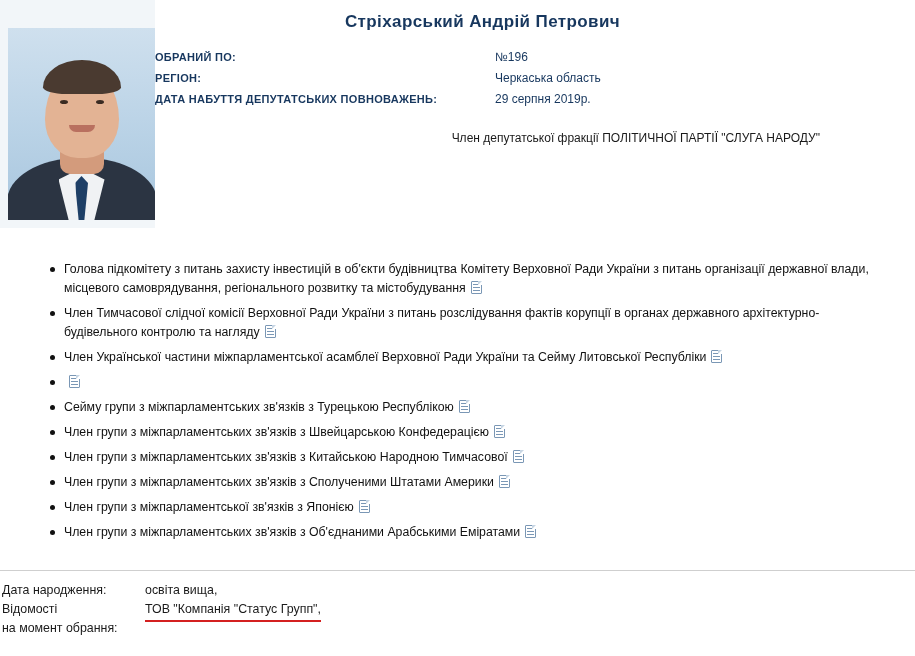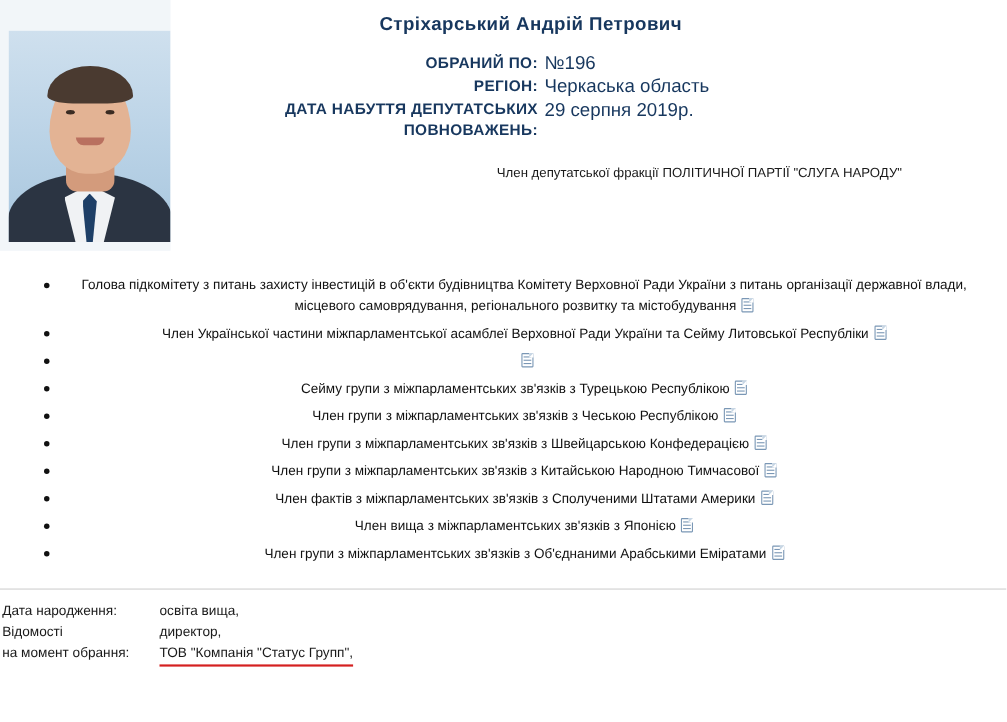--- a/index.html
+++ b/index.html
@@ -129,47 +129,46 @@
     margin-bottom: 16px;
   }
   .meta-row {
     display: flex;
     font-size: 11.5px;
     line-height: 19px;
     margin-bottom: 2px;
   }
   .meta-label {
     width: 340px;
-    text-align: right;
+    text-align: left;
     padding-right: 6px;
     color: #17375e;
     font-weight: bold;
     letter-spacing: 0.3px;
-    font-size: 14px;
+    font-size: 11px;
     text-transform: uppercase;
   }
-  .meta-value { color: #17375e; font-size: 17px; }
+  .meta-value { color: #17375e; font-size: 12px; }
   .faction {
     text-align: right;
     padding-right: 95px;
     margin-top: 22px;
     font-size: 12px;
     color: #1a1a1a;
   }
 
   
   .list-block {
     margin: 12px 0 0 0;
     padding: 8px 14px 10px 24px;
   }
   ul.duties {
-    margin: 2px;
+    margin: 12px;
     padding-left: 14px;
     list-style: none;
-    text-align: center;
   }
   ul.duties li {
     position: relative;
     font-size: 12.3px;
     line-height: 19px;
     padding-left: 14px;
     margin-bottom: 6px;
     color: #111;
   }
   ul.duties li:before {
@@ -267,41 +266,40 @@
         <div class="meta-value">29 серпня 2019р.</div>
       </div>
 
       <div class="faction">Член депутатської фракції ПОЛІТИЧНОЇ ПАРТІЇ "СЛУГА НАРОДУ"</div>
     </div>
   </div>
 
   <div class="list-block">
     <ul class="duties">
       <li><span>Голова підкомітету з питань захисту інвестицій в об'єкти будівництва Комітету Верховної Ради України з питань організації державної влади, місцевого самоврядування, регіонального розвитку та містобудування</span><span class="doc-icon"></span></li>
+      <li><span>Член Тимчасової слідчої комісії Верховної Ради України з питань розслідування фактів корупції в органах державного архітектурно-будівельного контролю та нагляду</span><span class="doc-icon"></span></li>
       <li><span>Член Української частини міжпарламентської асамблеї Верховної Ради України та Сейму Литовської Республіки</span><span class="doc-icon"></span></li>
       <li><span class="doc-icon"></span></li>
       <li><span>Сейму групи з міжпарламентських зв'язків з Турецькою Республікою</span><span class="doc-icon"></span></li>
-      <li><span>Член групи з міжпарламентських зв'язків з Чеською Республікою</span><span class="doc-icon"></span></li>
       <li><span>Член групи з міжпарламентських зв'язків з Швейцарською Конфедерацією</span><span class="doc-icon"></span></li>
       <li><span>Член групи з міжпарламентських зв'язків з Китайською Народною Тимчасової</span><span class="doc-icon"></span></li>
-      <li><span>Член фактів з міжпарламентських зв'язків з Сполученими Штатами Америки</span><span class="doc-icon"></span></li>
-      <li><span>Член вища з міжпарламентських зв'язків з Японією</span><span class="doc-icon"></span></li>
+      <li><span>Член групи з міжпарламентських зв'язків з Сполученими Штатами Америки</span><span class="doc-icon"></span></li>
+      <li><span>Член групи з міжпарламентської зв'язків з Японією</span><span class="doc-icon"></span></li>
       <li><span>Член групи з міжпарламентських зв'язків з Об'єднаними Арабськими Еміратами</span><span class="doc-icon"></span></li>
     </ul>
   </div>
 
   <hr class="sep">
 
   <div class="bio">
     <div class="bio-labels">
       <div>Дата народження:</div>
       <div>Відомості</div>
       <div>на момент обрання:</div>
     </div>
     <div class="bio-values">
       <div>освіта вища,</div>
-      <div>директор,</div>
       <div><span class="underlined">ТОВ "Компанія "Статус Групп",</span></div>
 
     </div>
   </div>
 
 </div>
 
 </body></html>

